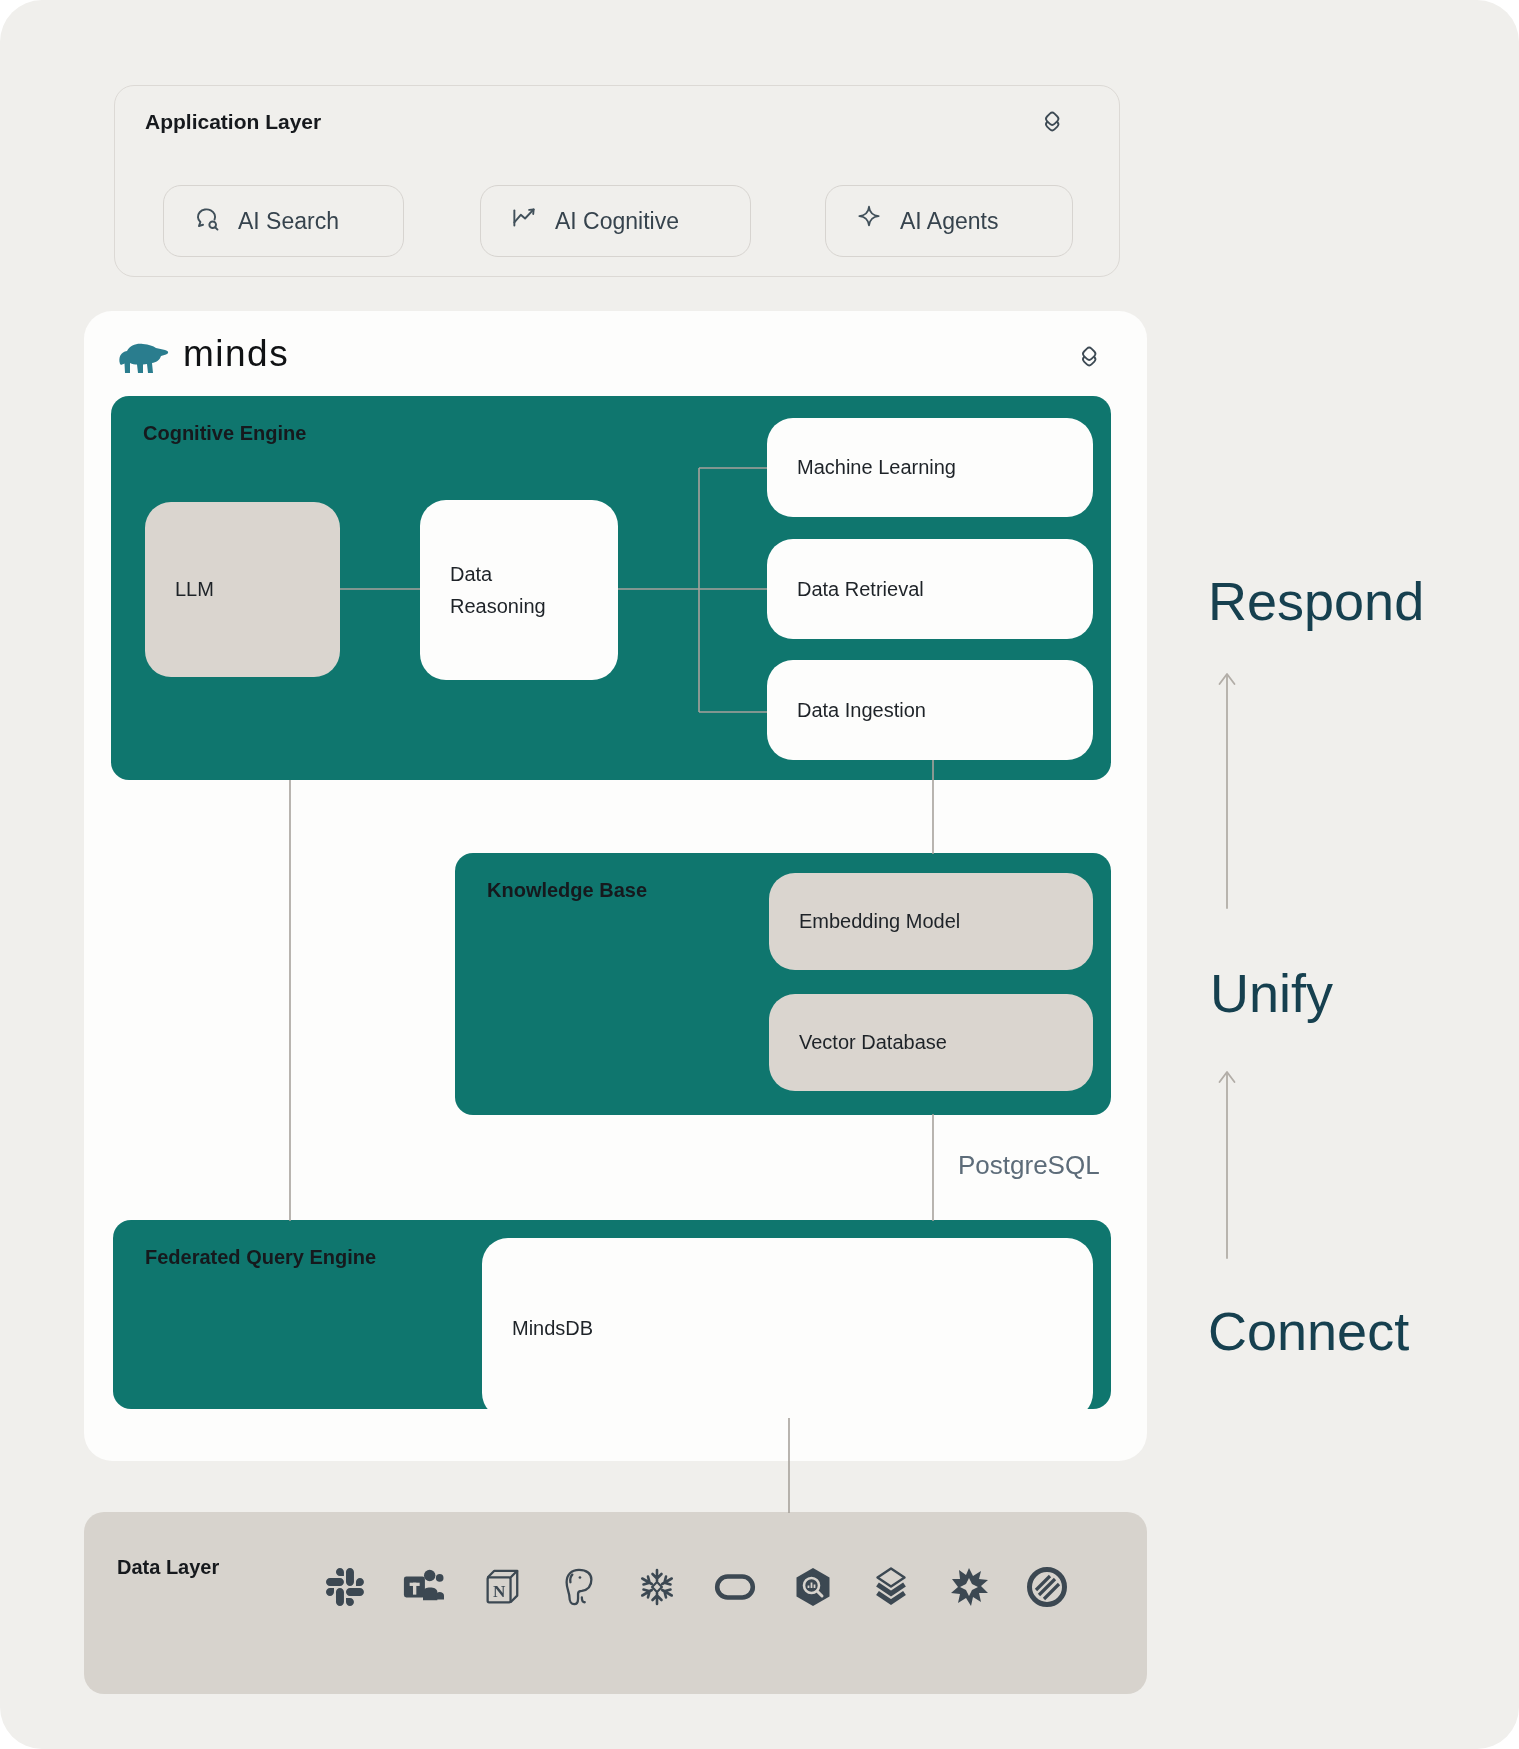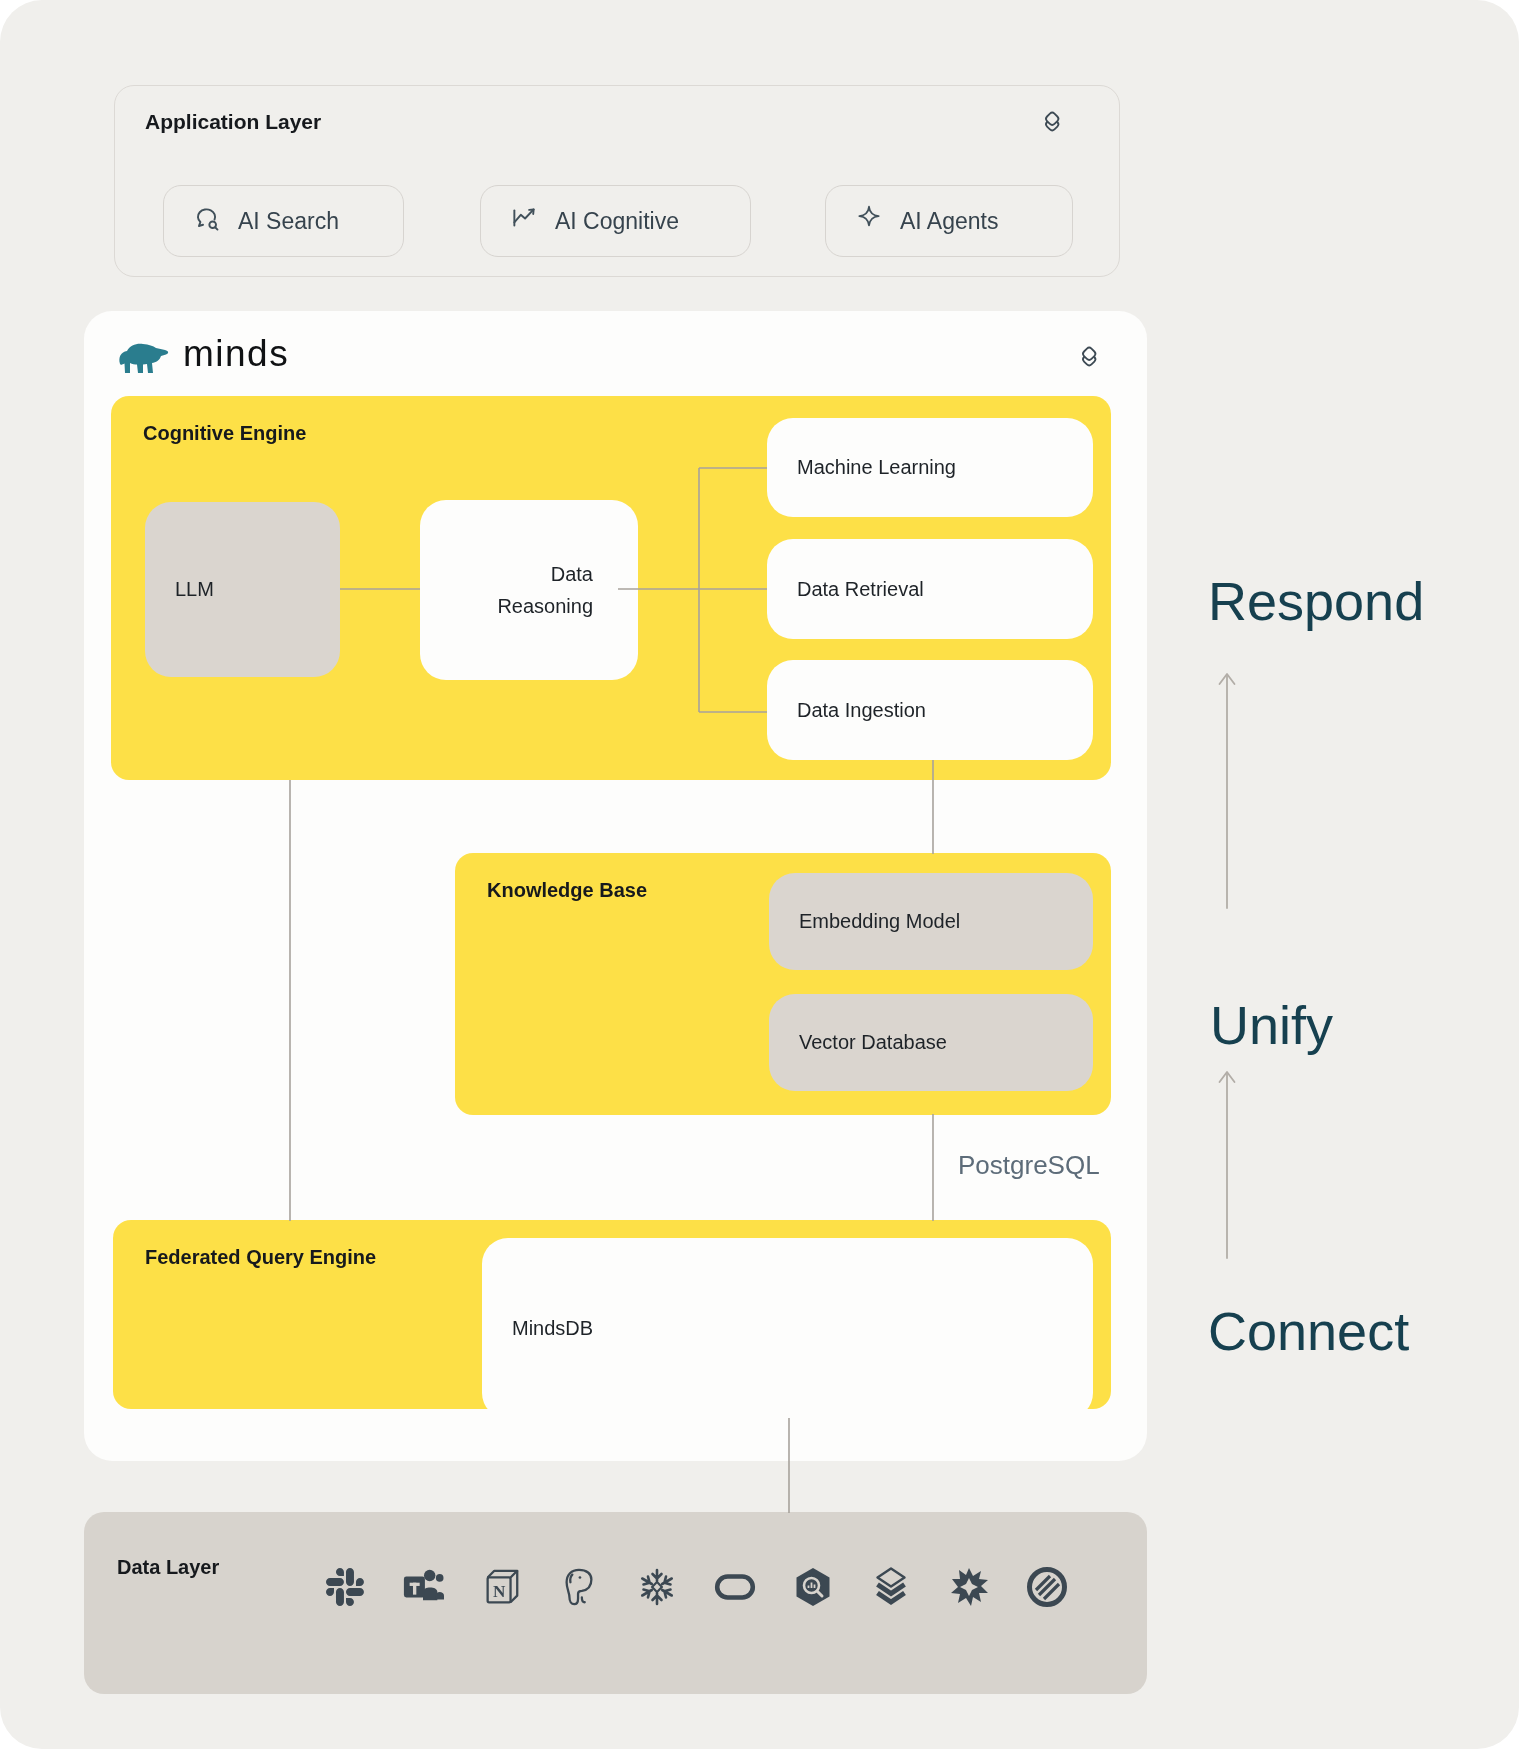--- a/index.html
+++ b/index.html
@@ -20,52 +20,52 @@
   .chip-3{left:710px;width:248px;}
 
   
   .minds-card{position:absolute;left:84px;top:311px;width:1063px;height:1150px;
     background:#fdfdfc;border-radius:28px;}
   .bear{position:absolute;left:31px;top:29px;}
   .logo-text{position:absolute;left:99px;top:22px;font-size:37px;font-weight:400;
     letter-spacing:1.5px;color:#101214;}
   .minds-card .corner-icon{left:990px;top:32px;}
 
-  .gray-box{position:absolute;background:#fde047;border-radius:18px;text-align:right;}
+  .gray-box{position:absolute;background:#0f766e;border-radius:18px;}
   .cog{left:27px;top:85px;width:1000px;height:384px;}
   .kb{left:371px;top:542px;width:656px;height:262px;}
   .fed{left:29px;top:909px;width:998px;height:189px;}
   .box-title{position:absolute;left:32px;top:26px;font-size:20px;font-weight:bold;color:#16191d;}
 
   .node{position:absolute;border-radius:26px;display:flex;align-items:center;
     padding-left:30px;box-sizing:border-box;font-size:20px;color:#1e2328;}
   .node.dark{background:#dad5cf;}
   .node.white{background:#fdfdfc;}
   .n-llm{left:34px;top:106px;width:195px;height:175px;}
-  .n-reason{left:309px;top:104px;width:218px;height:180px;padding-right:45px;line-height:1.6;}
+  .n-reason{left:309px;top:104px;width:198px;height:180px;padding-right:45px;line-height:1.6;}
   .n-ml{left:656px;top:22px;width:326px;height:99px;}
   .n-dr{left:656px;top:143px;width:326px;height:100px;}
   .n-di{left:656px;top:264px;width:326px;height:100px;}
   .n-em{left:314px;top:20px;width:324px;height:97px;}
   .n-vd{left:314px;top:141px;width:324px;height:97px;}
   .n-mdb{left:369px;top:18px;width:611px;height:181px;}
 
   .pg-label{position:absolute;left:874px;top:839px;font-size:26px;color:#5d6c79;}
 
   
   .data-layer{position:absolute;left:84px;top:1512px;width:1063px;height:182px;
     background:#d7d3cd;border-radius:20px;}
   .dl-title{position:absolute;left:33px;top:44px;font-size:20px;font-weight:bold;color:#16191d;}
   .dl-icons{position:absolute;left:240px;top:54px;height:42px;display:flex;gap:36px;align-items:center;}
   .dl-icon{width:42px;height:42px;display:flex;align-items:center;justify-content:center;}
 
   
   .flow-label{position:absolute;font-size:54px;color:#16404f;}
   .fl-respond{left:1208px;top:570px;}
-  .fl-unify{left:1210px;top:962px;margin-top:32px;}
+  .fl-unify{left:1210px;top:962px;}
   .fl-connect{left:1208px;top:1300px;}
   .wires{position:absolute;left:0;top:0;pointer-events:none;z-index:5;}
 </style>
 </head>
 <body>
 
 <div class="page">
 
   <section class="app-card">
     <div class="card-title">Application Layer</div>

